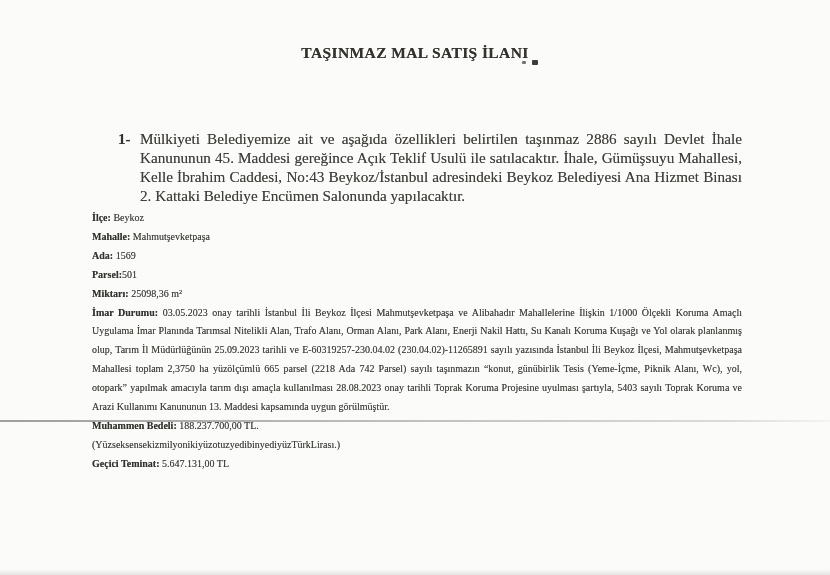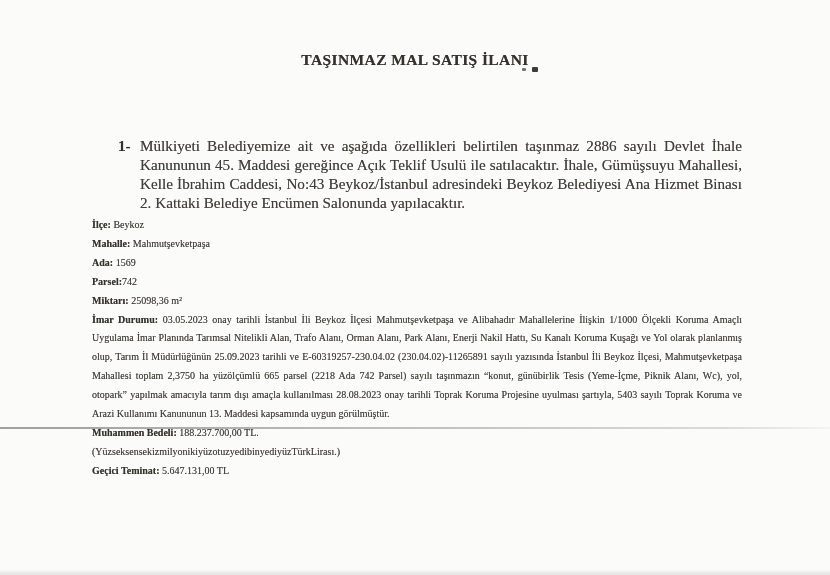--- a/index.html
+++ b/index.html
@@ -2,21 +2,21 @@
 <html><head>
 <meta charset="utf-8">
 <style>
   html,body{margin:0;padding:0;}
   body{
     width:830px;height:575px;position:relative;overflow:hidden;
     background:#fbfbf9;
     font-family:"Liberation Serif", serif;
     color:#403e39;
   }
-  .sheet{position:absolute;inset:0;margin-top:7px;}
+  .sheet{position:absolute;inset:0;}
   .page-title{
     position:absolute;top:44px;left:0;width:830px;
     text-align:center;font-weight:bold;font-size:15.5px;
     letter-spacing:.4px;color:#34322d;z-index:1;
     text-shadow:0 0 .4px rgba(55,53,47,.7);
   }
   .heading{
     position:absolute;top:96px;left:92px;
     font-weight:bold;font-size:15.4px;color:#34322d;z-index:1;
     text-shadow:0 0 .4px rgba(55,53,47,.7);
@@ -68,21 +68,21 @@
   </div>
 
   <div class="body-block">
 
     <div class="row"><b>İlçe:</b> <span>Beykoz</span></div>
 
     <div class="row"><b>Mahalle:</b> <span>Mahmutşevketpaşa</span></div>
 
     <div class="row"><b>Ada:</b> <span>1569</span></div>
 
-    <div class="row"><b>Parsel:</b><span>742</span></div>
+    <div class="row"><b>Parsel:</b><span>501</span></div>
 
     <div class="row"><b>Miktarı:</b> <span>25098,36 m²</span></div>
 
     <div class="row justify"><b>İmar Durumu:</b> <span>03.05.2023 onay tarihli İstanbul İli Beykoz İlçesi Mahmutşevketpaşa ve Alibahadır Mahallelerine İlişkin 1/1000 Ölçekli Koruma Amaçlı Uygulama İmar Planında Tarımsal Nitelikli Alan, Trafo Alanı, Orman Alanı, Park Alanı, Enerji Nakil Hattı, Su Kanalı Koruma Kuşağı ve Yol olarak planlanmış olup, Tarım İl Müdürlüğünün 25.09.2023 tarihli ve E-60319257-230.04.02 (230.04.02)-11265891 sayılı yazısında İstanbul İli Beykoz İlçesi, Mahmutşevketpaşa Mahallesi toplam 2,3750 ha yüzölçümlü 665 parsel (2218 Ada 742 Parsel) sayılı taşınmazın “konut, günübirlik Tesis (Yeme-İçme, Piknik Alanı, Wc), yol, otopark” yapılmak amacıyla tarım dışı amaçla kullanılması 28.08.2023 onay tarihli Toprak Koruma Projesine uyulması şartıyla, 5403 sayılı Toprak Koruma ve Arazi Kullanımı Kanununun 13. Maddesi kapsamında uygun görülmüştür.</span></div>
 
     <div class="row"><b>Muhammen Bedeli:</b> <span>188.237.700,00 TL.</span></div>
 
     <div class="row"><span>(YüzseksensekizmilyonikiyüzotuzyedibinyediyüzTürkLirası.)</span></div>
 
     <div class="row"><b>Geçici Teminat:</b> <span>5.647.131,00 TL</span></div>

